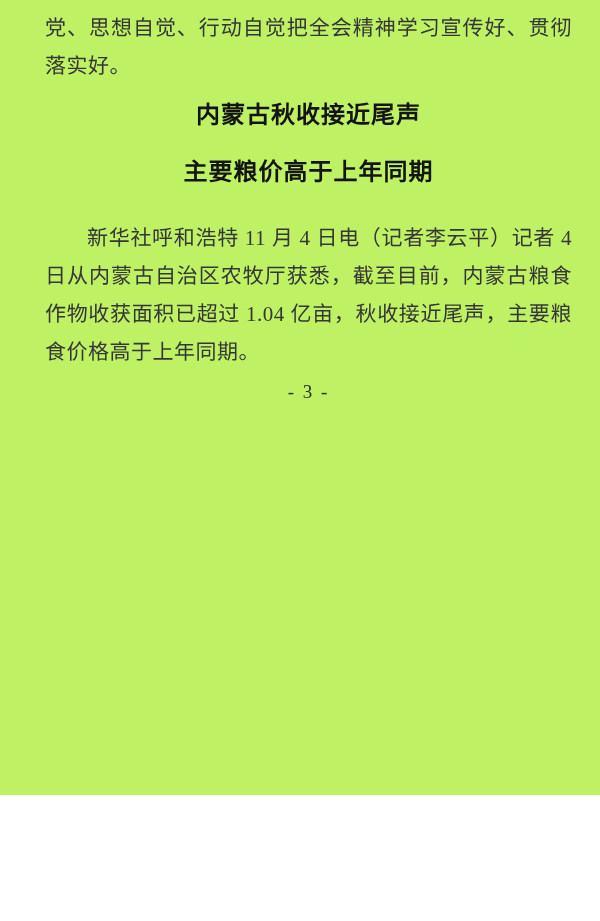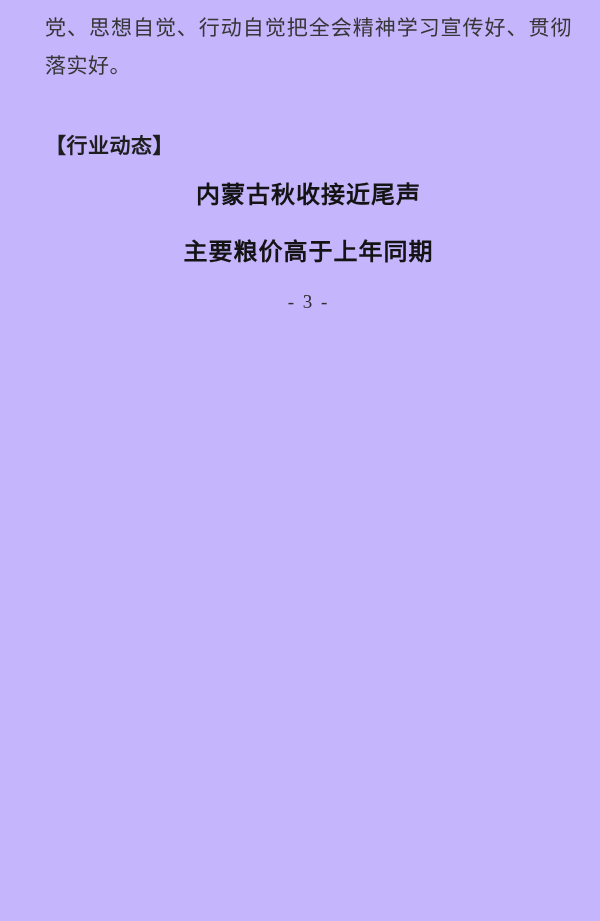--- a/index.html
+++ b/index.html
@@ -10,23 +10,23 @@
   body {
     width: 600px;
     height: 921px;
     font-family: "Liberation Serif", "DejaVu Serif", serif;
     color: #363636;
     overflow: hidden;
   }
   .page {
     box-sizing: border-box;
     width: 600px;
-    height: 921px;
+    height: 795px;
     padding: 9px 28px 12px 45px;
-    background: #c4b5fd;
+    background: #bef264;
     overflow: hidden;
   }
   .body-text {
     margin: 0;
     font-size: 21px;
     line-height: 38px;
     letter-spacing: 0.5px;
     text-align: justify;
     color: #363636;
   }
@@ -70,23 +70,23 @@
 </style>
 </head>
 <body>
 
 <div class="page">
 
   <p class="body-text">党、思想自觉、行动自觉把全会精神学习宣传好、贯彻落实好。</p>
 
 
 
-  <h2 class="section-header">【行业动态】</h2>
 
   <h1 class="article-title">
     <span class="title-line">内蒙古秋收接近尾声</span>
     <span class="title-line">主要粮价高于上年同期</span>
   </h1>
 
+  <p class="body-text indent mt">新华社呼和浩特 11 月 4 日电（记者李云平）记者 4 日从内蒙古自治区农牧厅获悉，截至目前，内蒙古粮食作物收获面积已超过 1.04 亿亩，秋收接近尾声，主要粮食价格高于上年同期。</p>
 
   <div class="page-footer">- 3 -</div>
 
 </div>
 
 </body></html>

